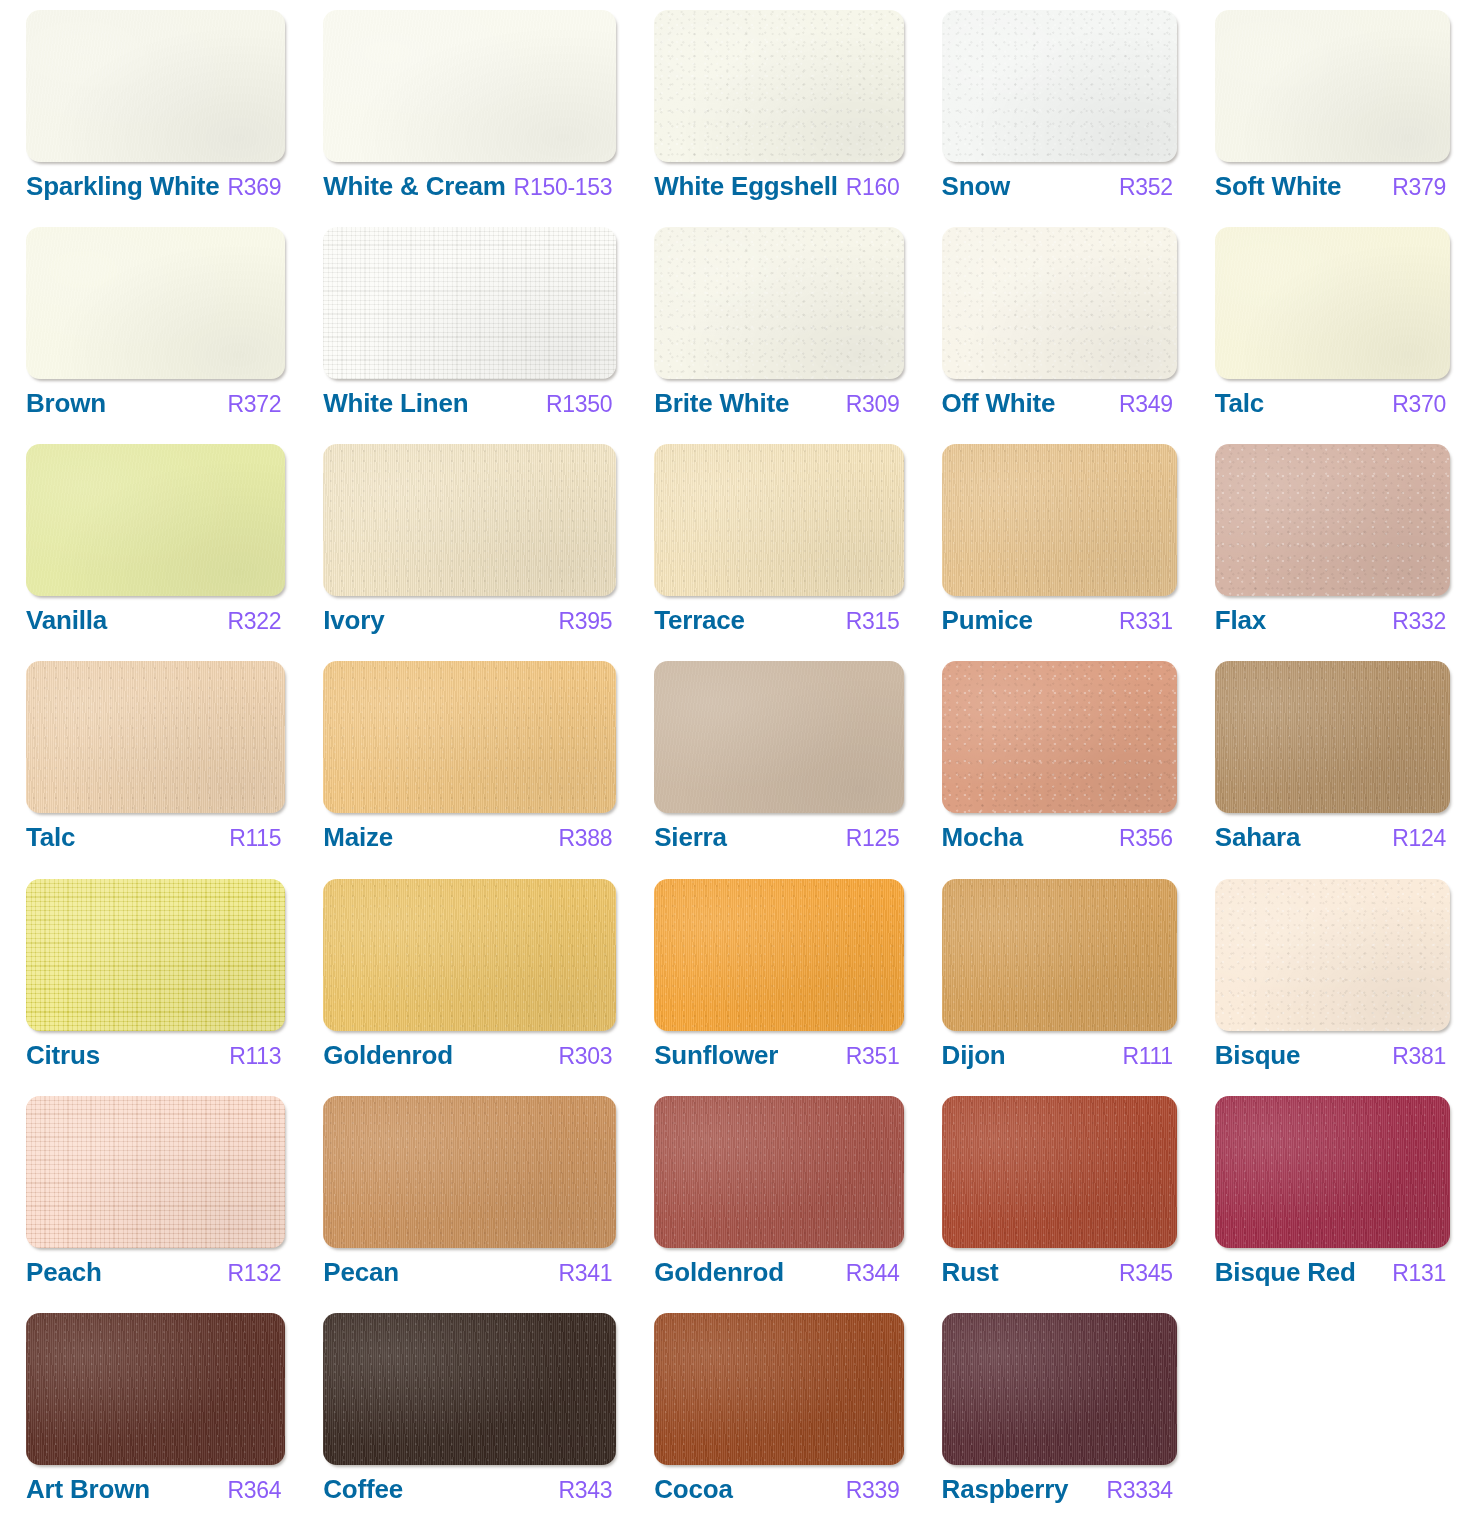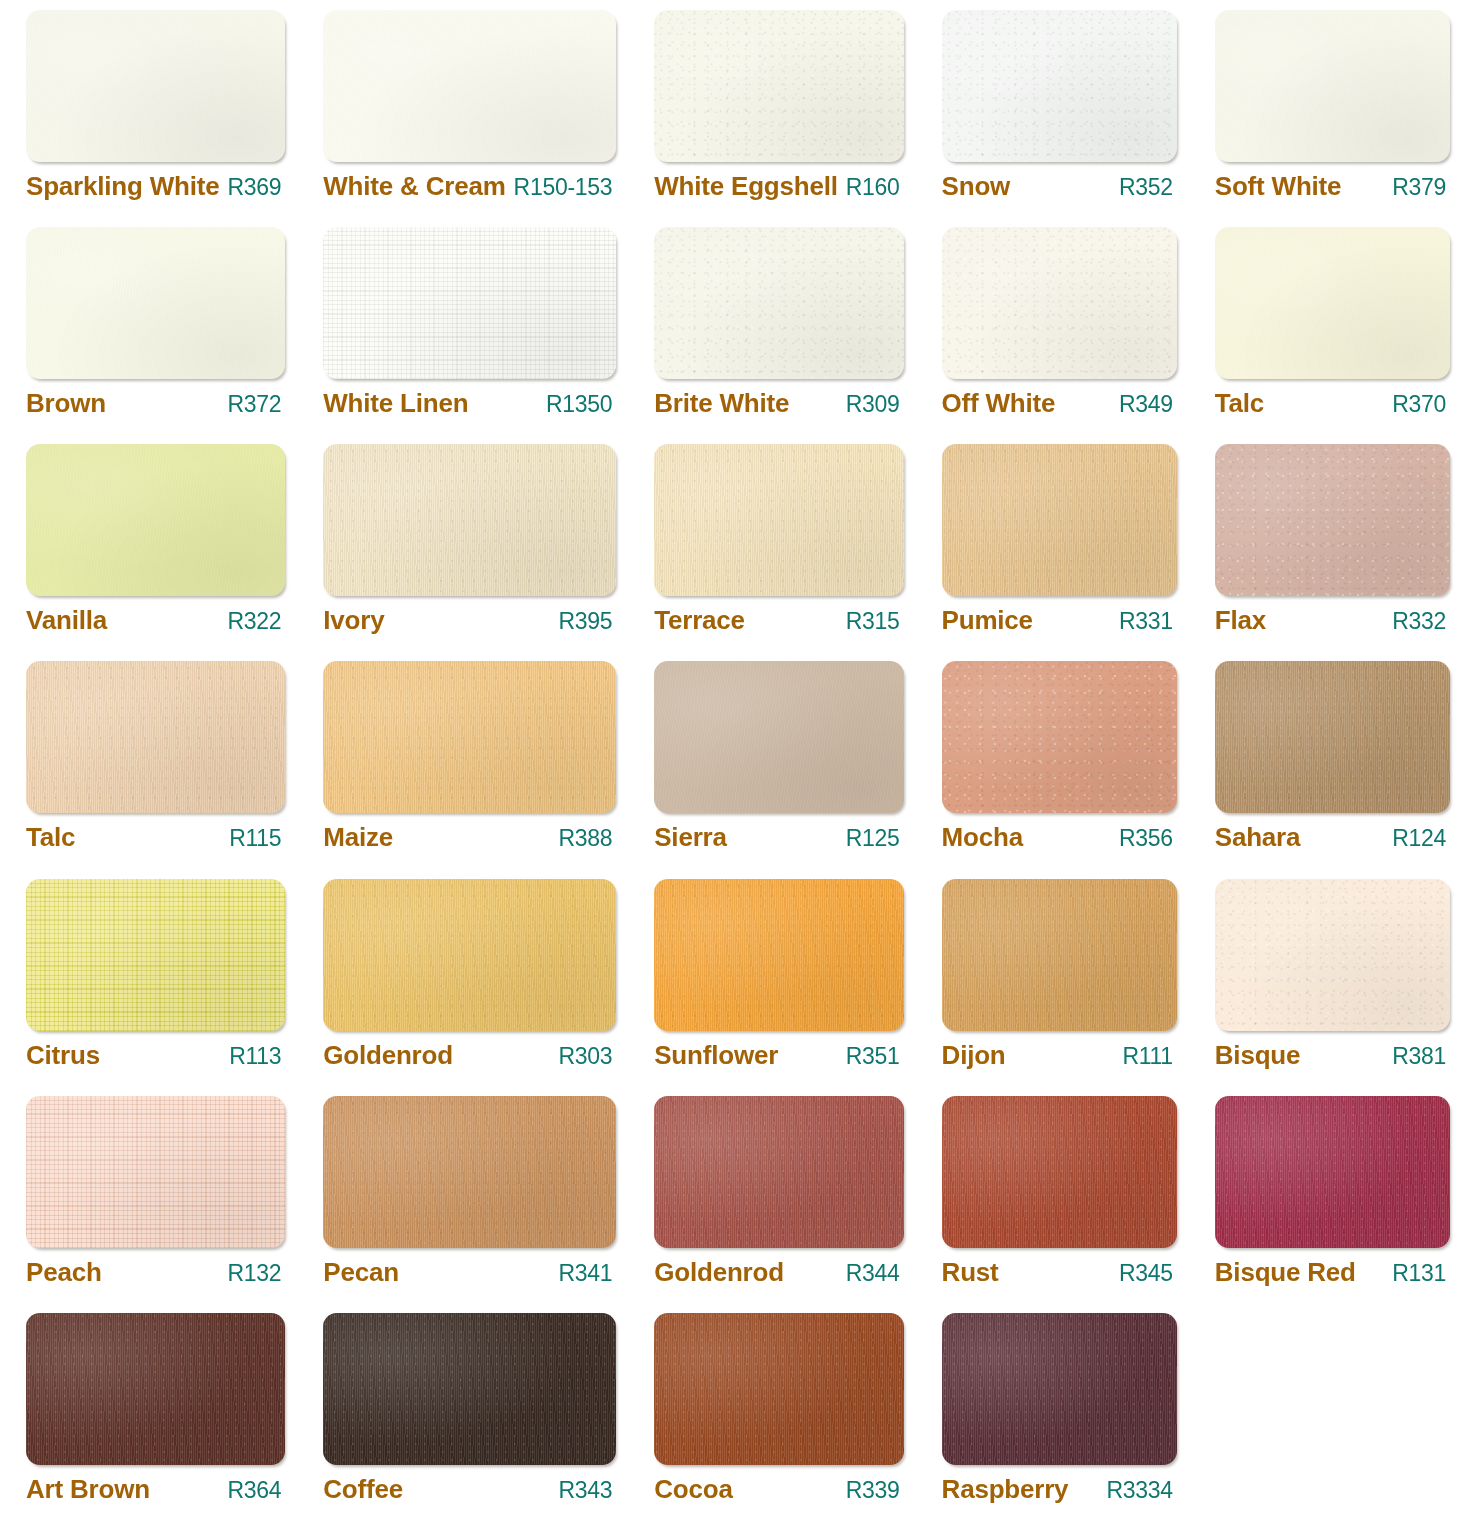--- a/index.html
+++ b/index.html
@@ -125,29 +125,29 @@
     display: flex;
     align-items: baseline;
     justify-content: space-between;
     width: 100%;
     padding-right: 4px;
   }
 
   .swatch-name {
     font-size: 26px;
     font-weight: bold;
-    color: #a16207;
+    color: #0369a1;
     letter-spacing: -0.2px;
     white-space: nowrap;
   }
 
   .swatch-code {
     font-size: 23px;
     font-weight: normal;
-    color: #0f766e;
+    color: #8b5cf6;
     letter-spacing: -0.3px;
     white-space: nowrap;
     margin-left: 8px;
   }
 </style>
 </head>
 <body>
 
 <div id="swatch-grid">
     <div class="swatch-cell">

